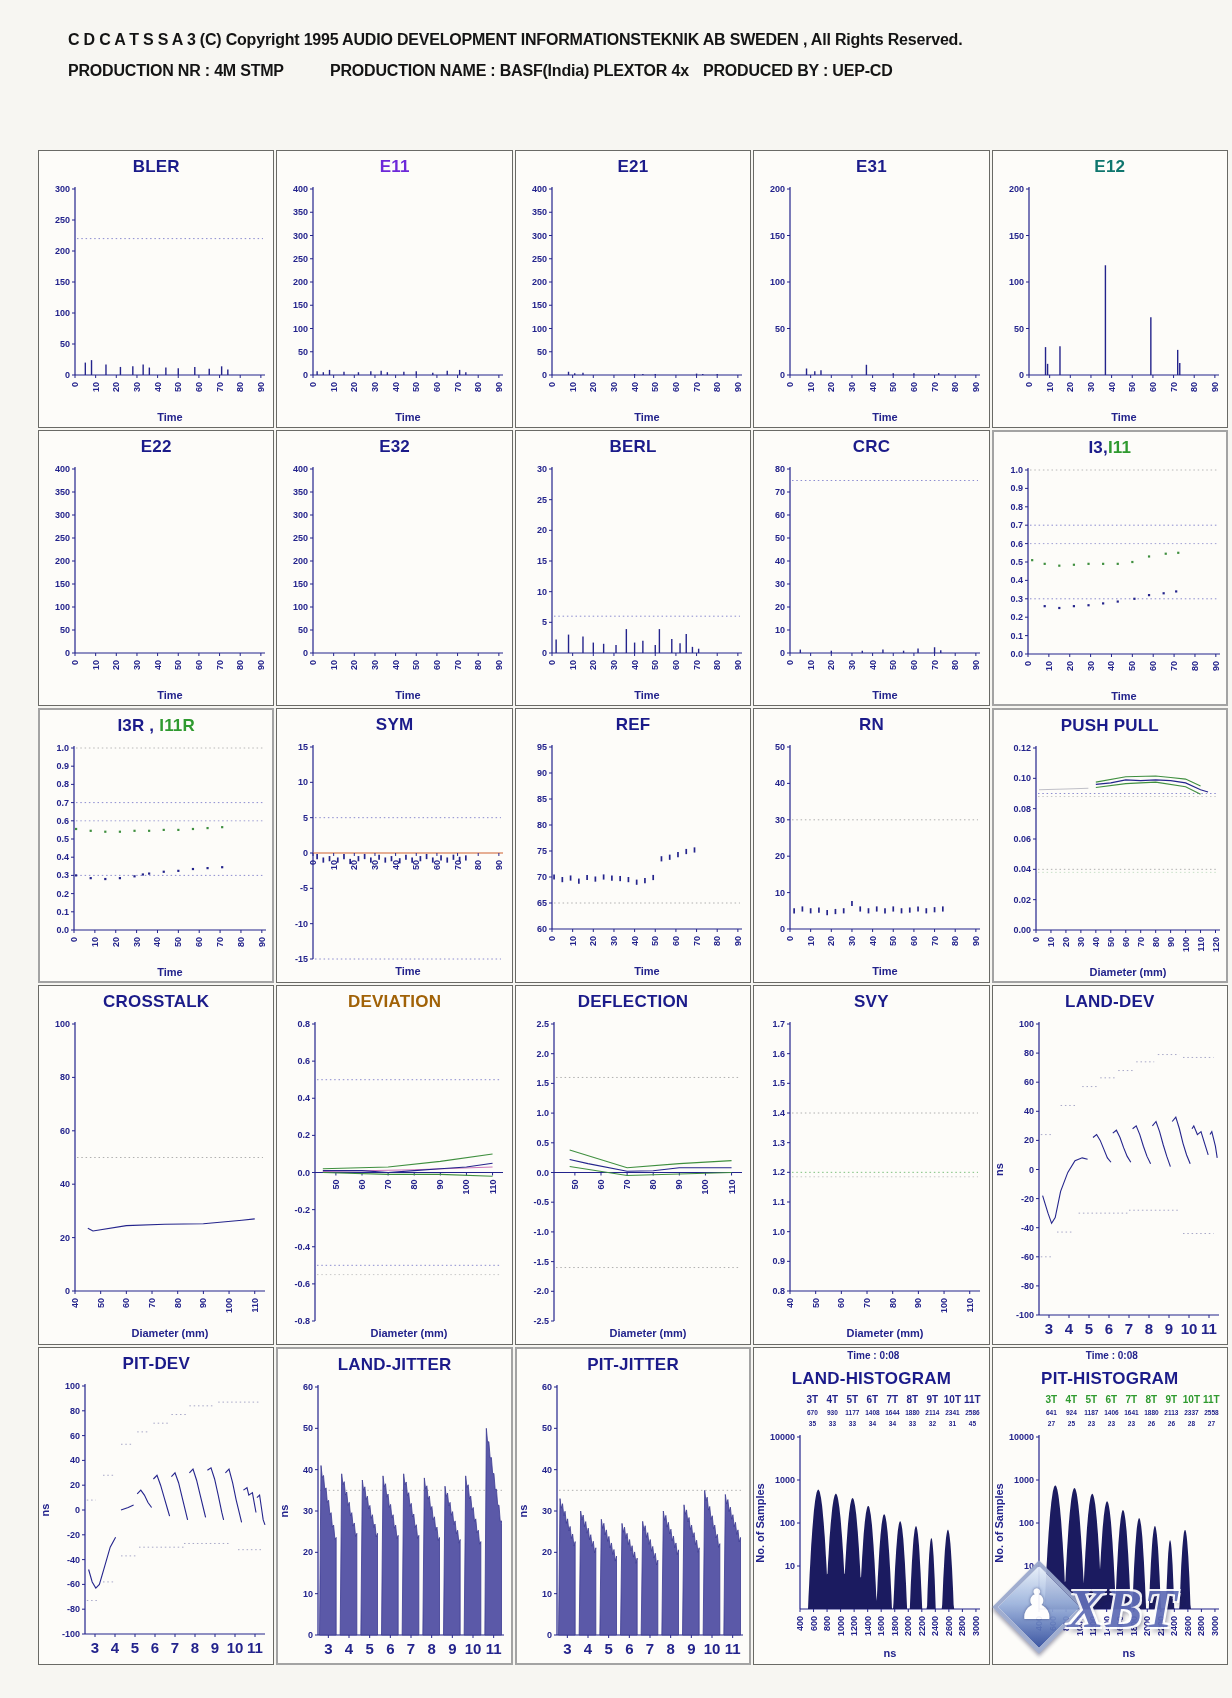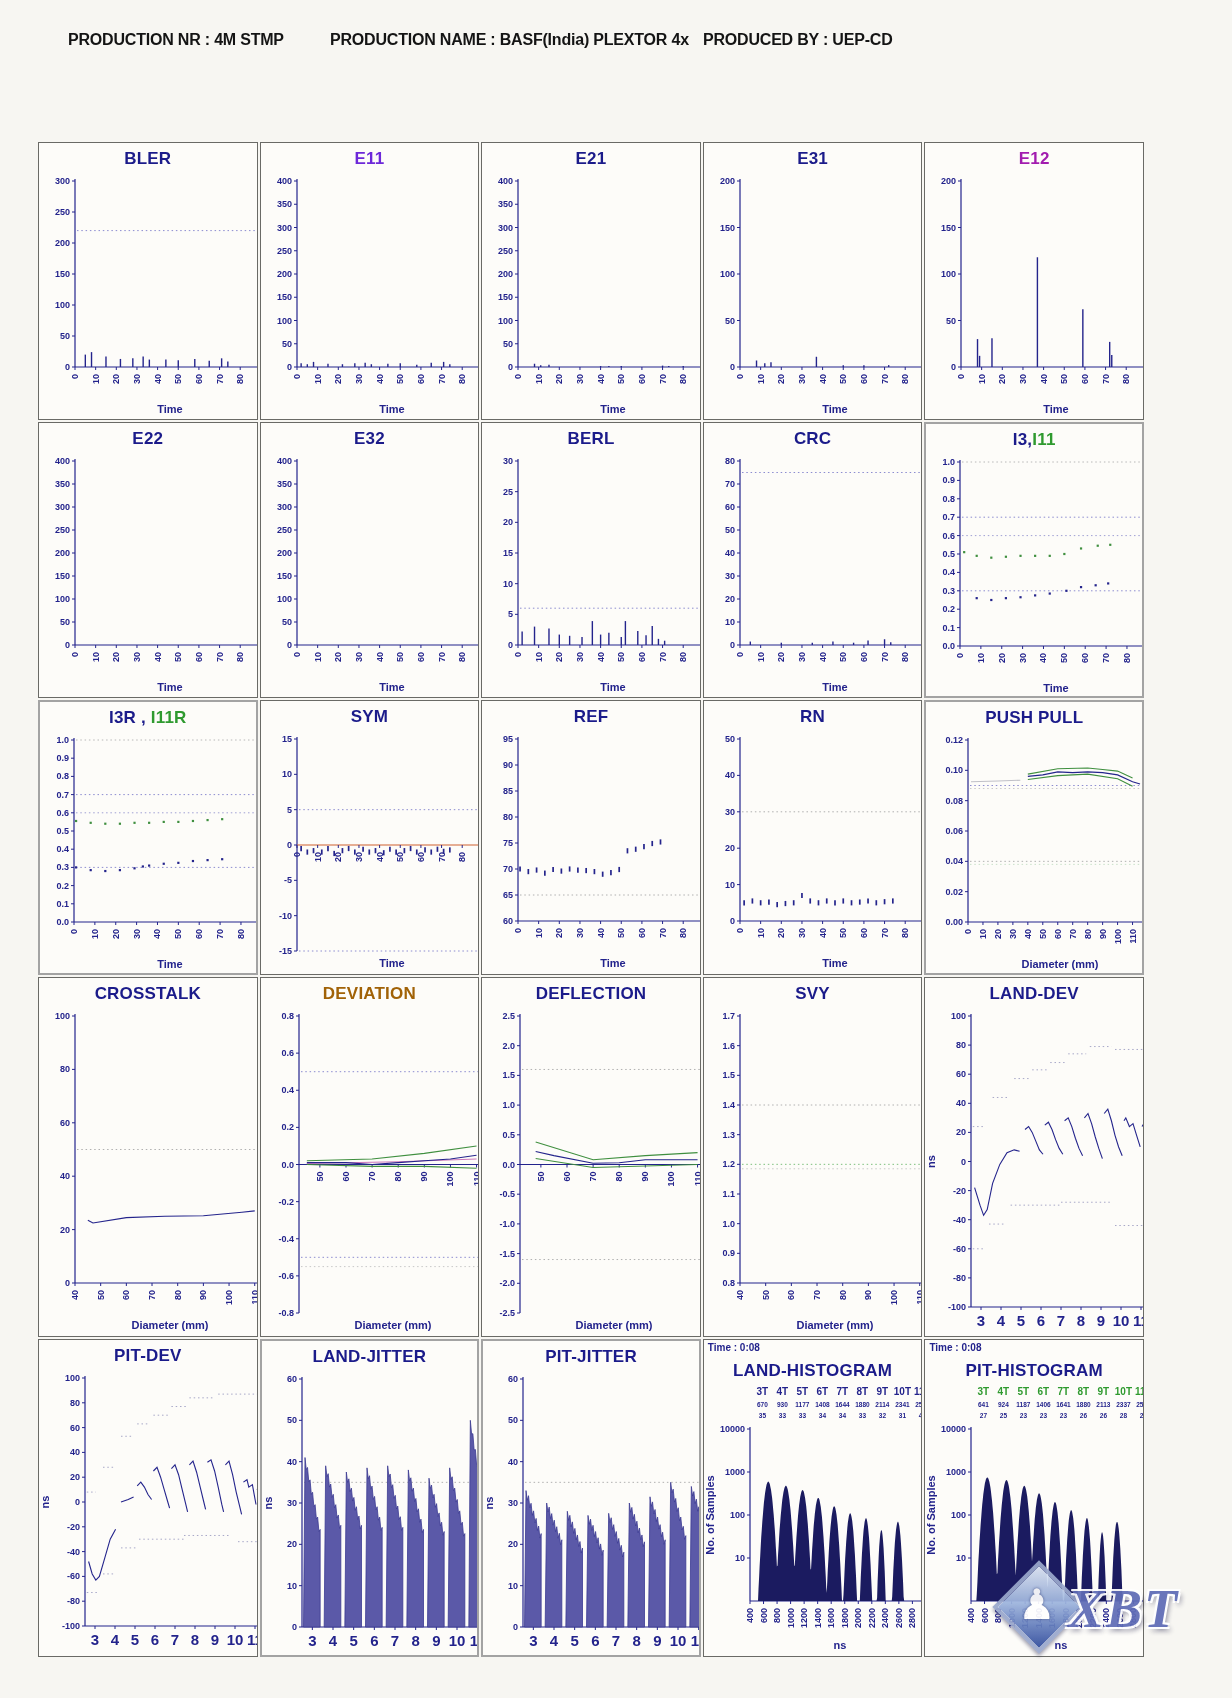--- a/index.html
+++ b/index.html
@@ -1,34 +1,35 @@
 <!DOCTYPE html>
 <html><head>
 <meta charset="utf-8">
 <style>
   html,body{margin:0;padding:0;background:#e8e6e2;}
   .page{position:relative;width:1232px;height:1698px;background:#f7f6f2;font-family:"Liberation Sans",sans-serif;overflow:hidden;}
   .hdr{position:absolute;left:68px;top:24px;color:#141414;font-weight:700;font-size:16px;letter-spacing:-0.2px;line-height:31px;white-space:nowrap;}
   .hdr .h2a{display:inline-block;width:262px;}
   .hdr .h2b{display:inline-block;width:373px;}
-  .grid{position:absolute;left:38px;top:142px;width:1106px;display:grid;grid-template-columns:repeat(5,1fr);grid-template-rows:278px 276px 275px 360px 318px;gap:2px;}
+  .grid{position:absolute;left:38px;top:150px;width:1190px;display:grid;grid-template-columns:repeat(5,1fr);grid-template-rows:278px 276px 275px 360px 318px;gap:2px;}
   .panel{background:#fdfcf9;border:1px solid #6a6a66;position:relative;box-sizing:border-box;overflow:hidden;}
   .panel.hl{border:2px solid #a3a3a3;}
   .ctitle{height:24px;text-align:center;font-weight:700;font-size:17px;padding-top:6px;letter-spacing:0.2px;}
-  .cnote{height:13px;font-size:10px;font-weight:700;color:#23238c;padding:2px 0 0 4px;}
+  .cnote{height:13px;font-size:10px;font-weight:700;color:#23238c;padding:2px 0 0 4px;text-align:center;}
   .wm{position:absolute;left:992px;top:1562px;width:200px;height:96px;opacity:0.93;pointer-events:none;}
   .wm-d{position:absolute;left:14px;top:12px;width:58px;height:58px;transform:rotate(45deg);background:linear-gradient(135deg,#e8f0fa 0%,#9db4dd 45%,#2e4a9c 100%);border:4px solid #9aa8cc;box-shadow:2px 2px 4px rgba(40,40,80,.45);}
   .wm-p{position:absolute;left:26px;top:18px;font-size:42px;color:#ffffff;text-shadow:0 0 3px #44548c;transform:none;}
   .wm-t{position:absolute;left:76px;top:16px;font-family:"Liberation Serif",serif;font-weight:700;font-style:italic;font-size:54px;color:#5f6cb6;text-shadow:-2px -2px 0 #fff,2px -2px 0 #fff,-2px 2px 0 #fff,2px 2px 0 #fff,3px 4px 5px rgba(30,30,70,.5);letter-spacing:2px;}
 </style>
 </head>
 <body>
 
 <div class="page">
   <div class="hdr">
+    <div>C D C A T S  S A 3  (C) Copyright 1995 AUDIO DEVELOPMENT INFORMATIONSTEKNIK AB SWEDEN , All Rights Reserved.</div>
     <div>
       <span class="h2a">PRODUCTION NR : 4M STMP</span><span class="h2b">PRODUCTION NAME : BASF(India) PLEXTOR 4x</span><span>PRODUCED BY : UEP-CD</span>
     </div>
   </div>
 
   <div class="grid" id="grid">
       <div class="panel"><div class="ctitle"><span style="color: rgb(27, 27, 138);">BLER</span></div><svg width="234" height="244" viewBox="0 0 234 244">
           <line x1="36" y1="6" x2="36" y2="194" stroke="#23238c" stroke-width="1.2"></line>
           <line x1="33" y1="194" x2="36" y2="194" stroke="#23238c" stroke-width="1"></line>
           <text x="31" y="197" font-family="&quot;Liberation Sans&quot;,sans-serif" text-anchor="end" font-size="9" font-weight="700" fill="#23238c">0</text>
@@ -225,21 +226,21 @@
           <text x="0" y="0" font-family="&quot;Liberation Sans&quot;,sans-serif" font-size="9" font-weight="700" fill="#23238c" text-anchor="end" transform="translate(224.8695652173913,201) rotate(-90)">90</text>
           <text x="131" y="240" font-family="&quot;Liberation Sans&quot;,sans-serif" font-size="11" font-weight="700" fill="#23238c" text-anchor="middle">Time</text>
           <line x1="52.52173913043478" y1="194" x2="52.52173913043478" y2="187.48999999999998" stroke="#24248c" stroke-width="1.4"></line>
           <line x1="60.78260869565217" y1="194" x2="60.78260869565217" y2="190.28" stroke="#24248c" stroke-width="1.4"></line>
           <line x1="66.97826086956522" y1="194" x2="66.97826086956522" y2="189.35" stroke="#24248c" stroke-width="1.4"></line>
           <line x1="112.41304347826087" y1="194" x2="112.41304347826087" y2="183.76999999999998" stroke="#24248c" stroke-width="1.4"></line>
           <line x1="139.26086956521738" y1="194" x2="139.26086956521738" y2="192.14" stroke="#24248c" stroke-width="1.4"></line>
           <line x1="159.91304347826087" y1="194" x2="159.91304347826087" y2="192.14" stroke="#24248c" stroke-width="1.4"></line>
           <line x1="184.69565217391306" y1="194" x2="184.69565217391306" y2="192.14" stroke="#24248c" stroke-width="1.4"></line>
         </svg></div>
-      <div class="panel"><div class="ctitle"><span style="color: #a21caf;">E12</span></div><svg width="234" height="244" viewBox="0 0 234 244">
+      <div class="panel"><div class="ctitle"><span style="color: #0f766e;">E12</span></div><svg width="234" height="244" viewBox="0 0 234 244">
           <line x1="36" y1="6" x2="36" y2="194" stroke="#23238c" stroke-width="1.2"></line>
           <line x1="33" y1="194" x2="36" y2="194" stroke="#23238c" stroke-width="1"></line>
           <text x="31" y="197" font-family="&quot;Liberation Sans&quot;,sans-serif" text-anchor="end" font-size="9" font-weight="700" fill="#23238c">0</text>
           <line x1="33" y1="147.5" x2="36" y2="147.5" stroke="#23238c" stroke-width="1"></line>
           <text x="31" y="150.5" font-family="&quot;Liberation Sans&quot;,sans-serif" text-anchor="end" font-size="9" font-weight="700" fill="#23238c">50</text>
           <line x1="33" y1="101" x2="36" y2="101" stroke="#23238c" stroke-width="1"></line>
           <text x="31" y="104" font-family="&quot;Liberation Sans&quot;,sans-serif" text-anchor="end" font-size="9" font-weight="700" fill="#23238c">100</text>
           <line x1="33" y1="54.5" x2="36" y2="54.5" stroke="#23238c" stroke-width="1"></line>
           <text x="31" y="57.5" font-family="&quot;Liberation Sans&quot;,sans-serif" text-anchor="end" font-size="9" font-weight="700" fill="#23238c">150</text>
           <line x1="33" y1="8" x2="36" y2="8" stroke="#23238c" stroke-width="1"></line>

